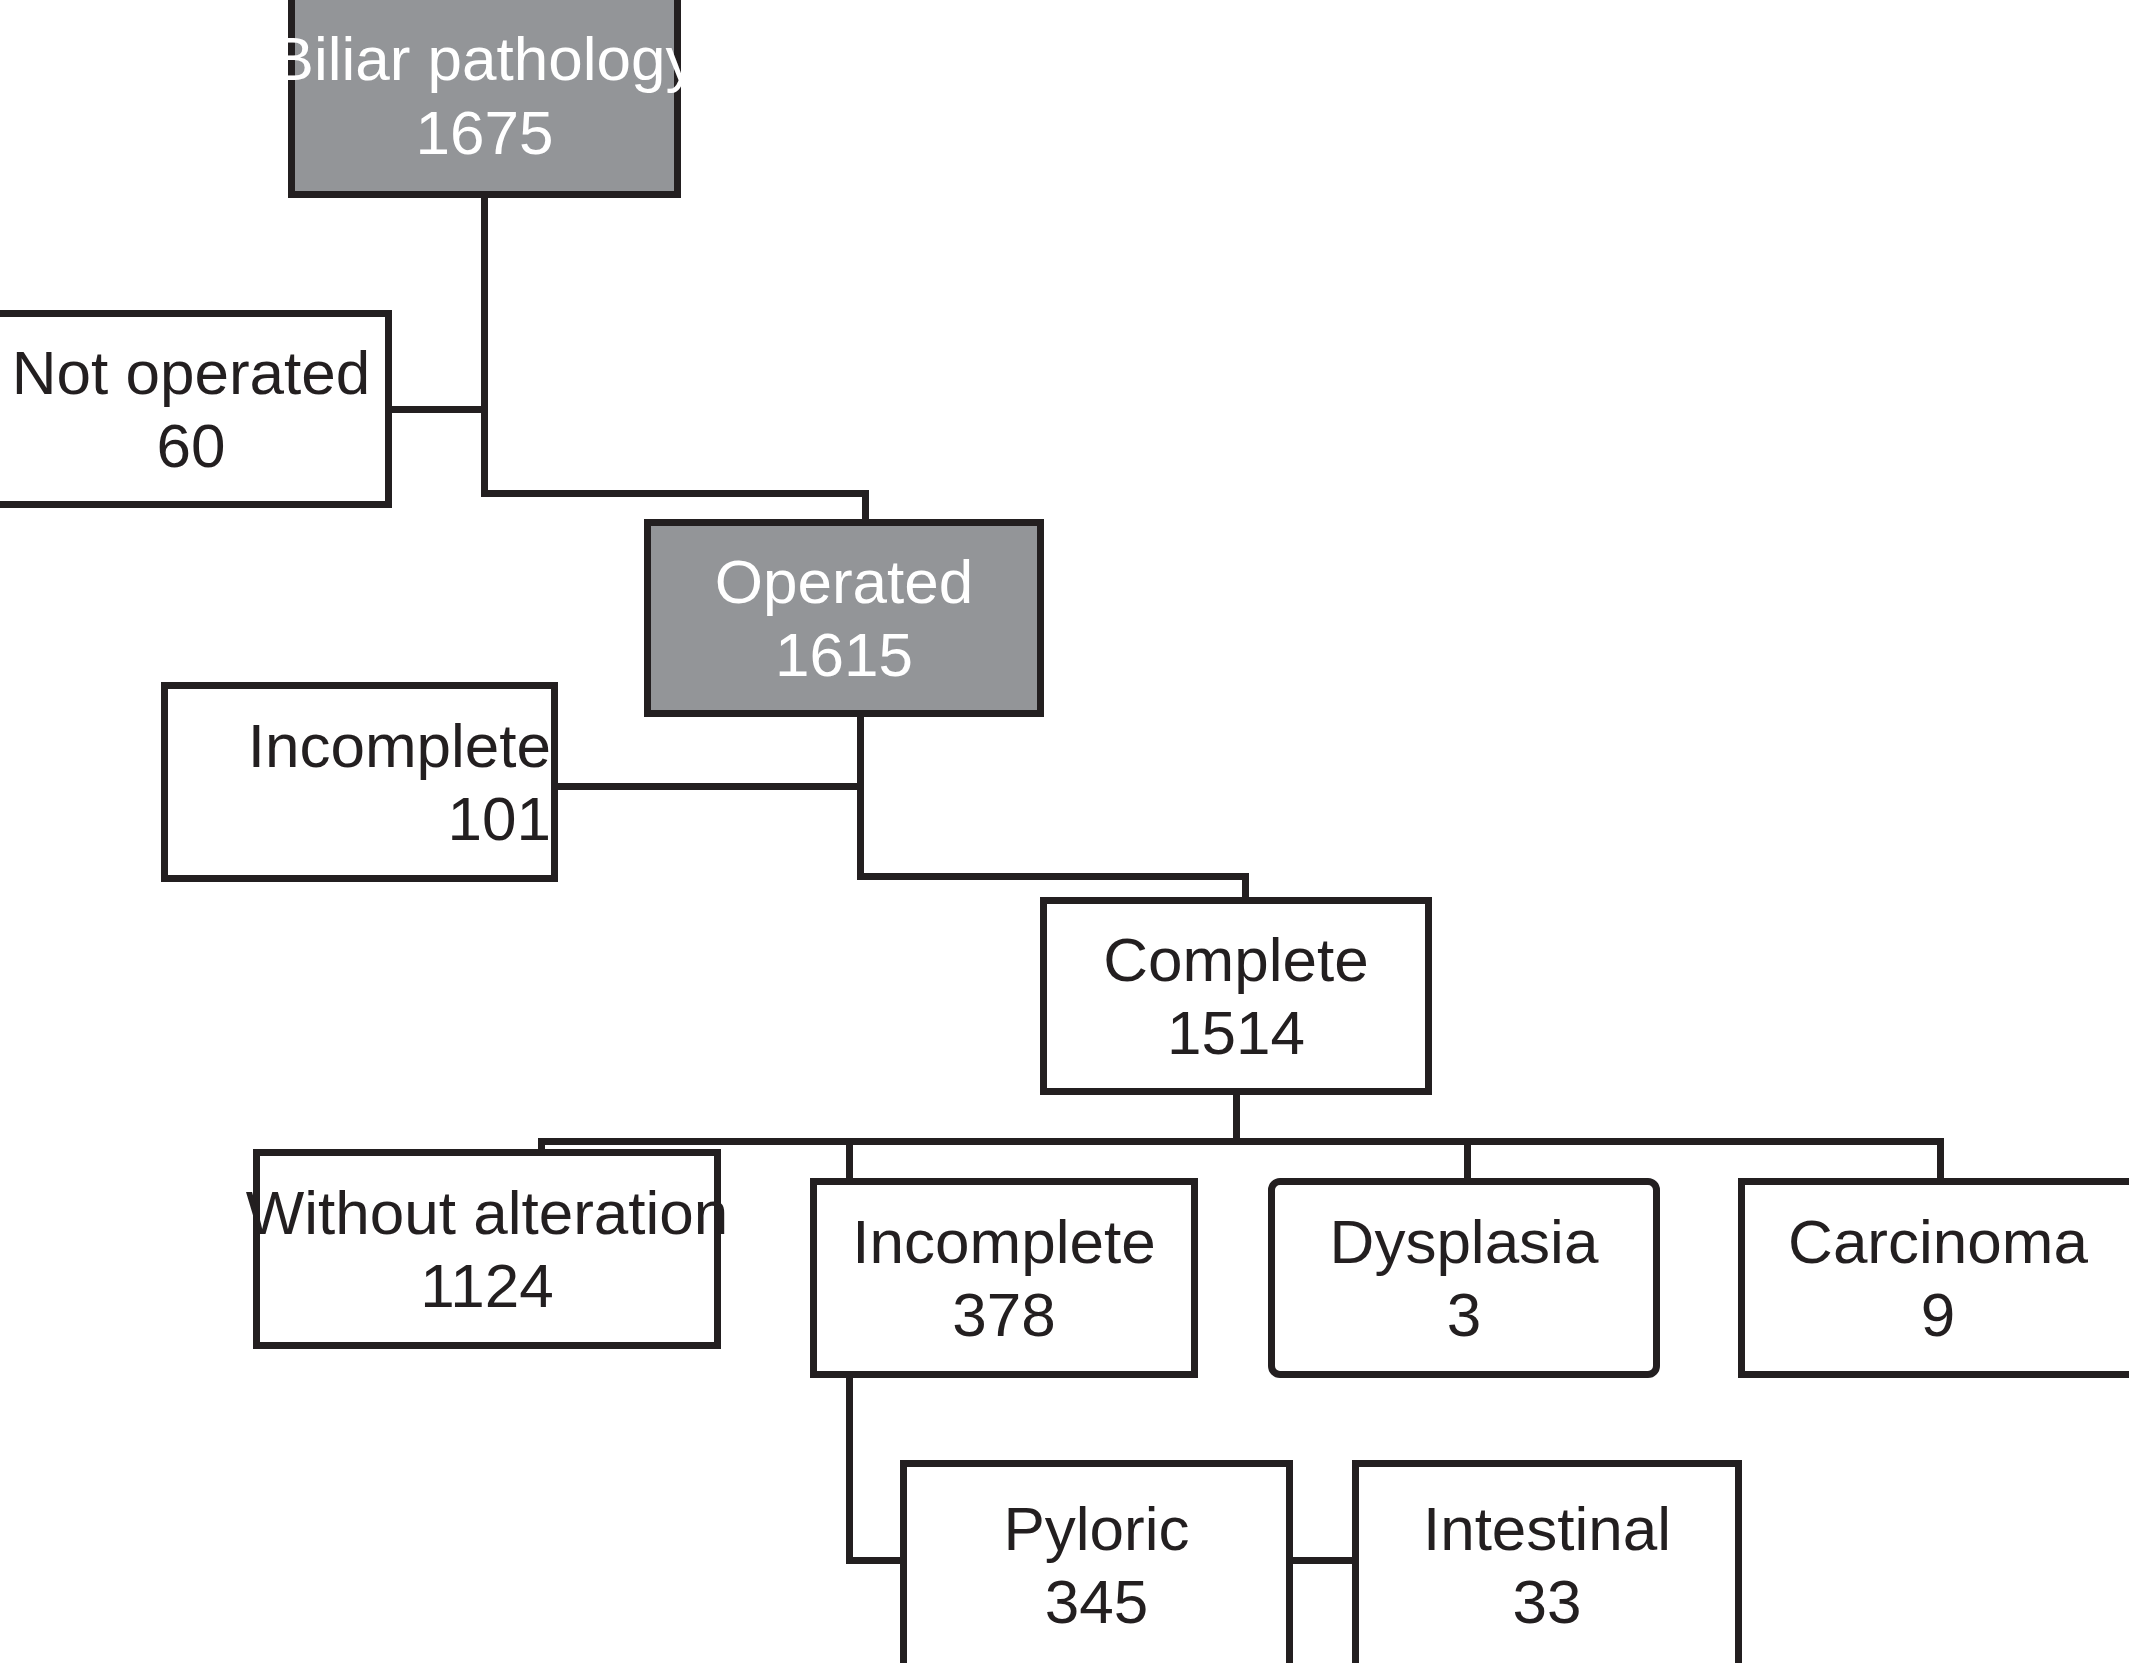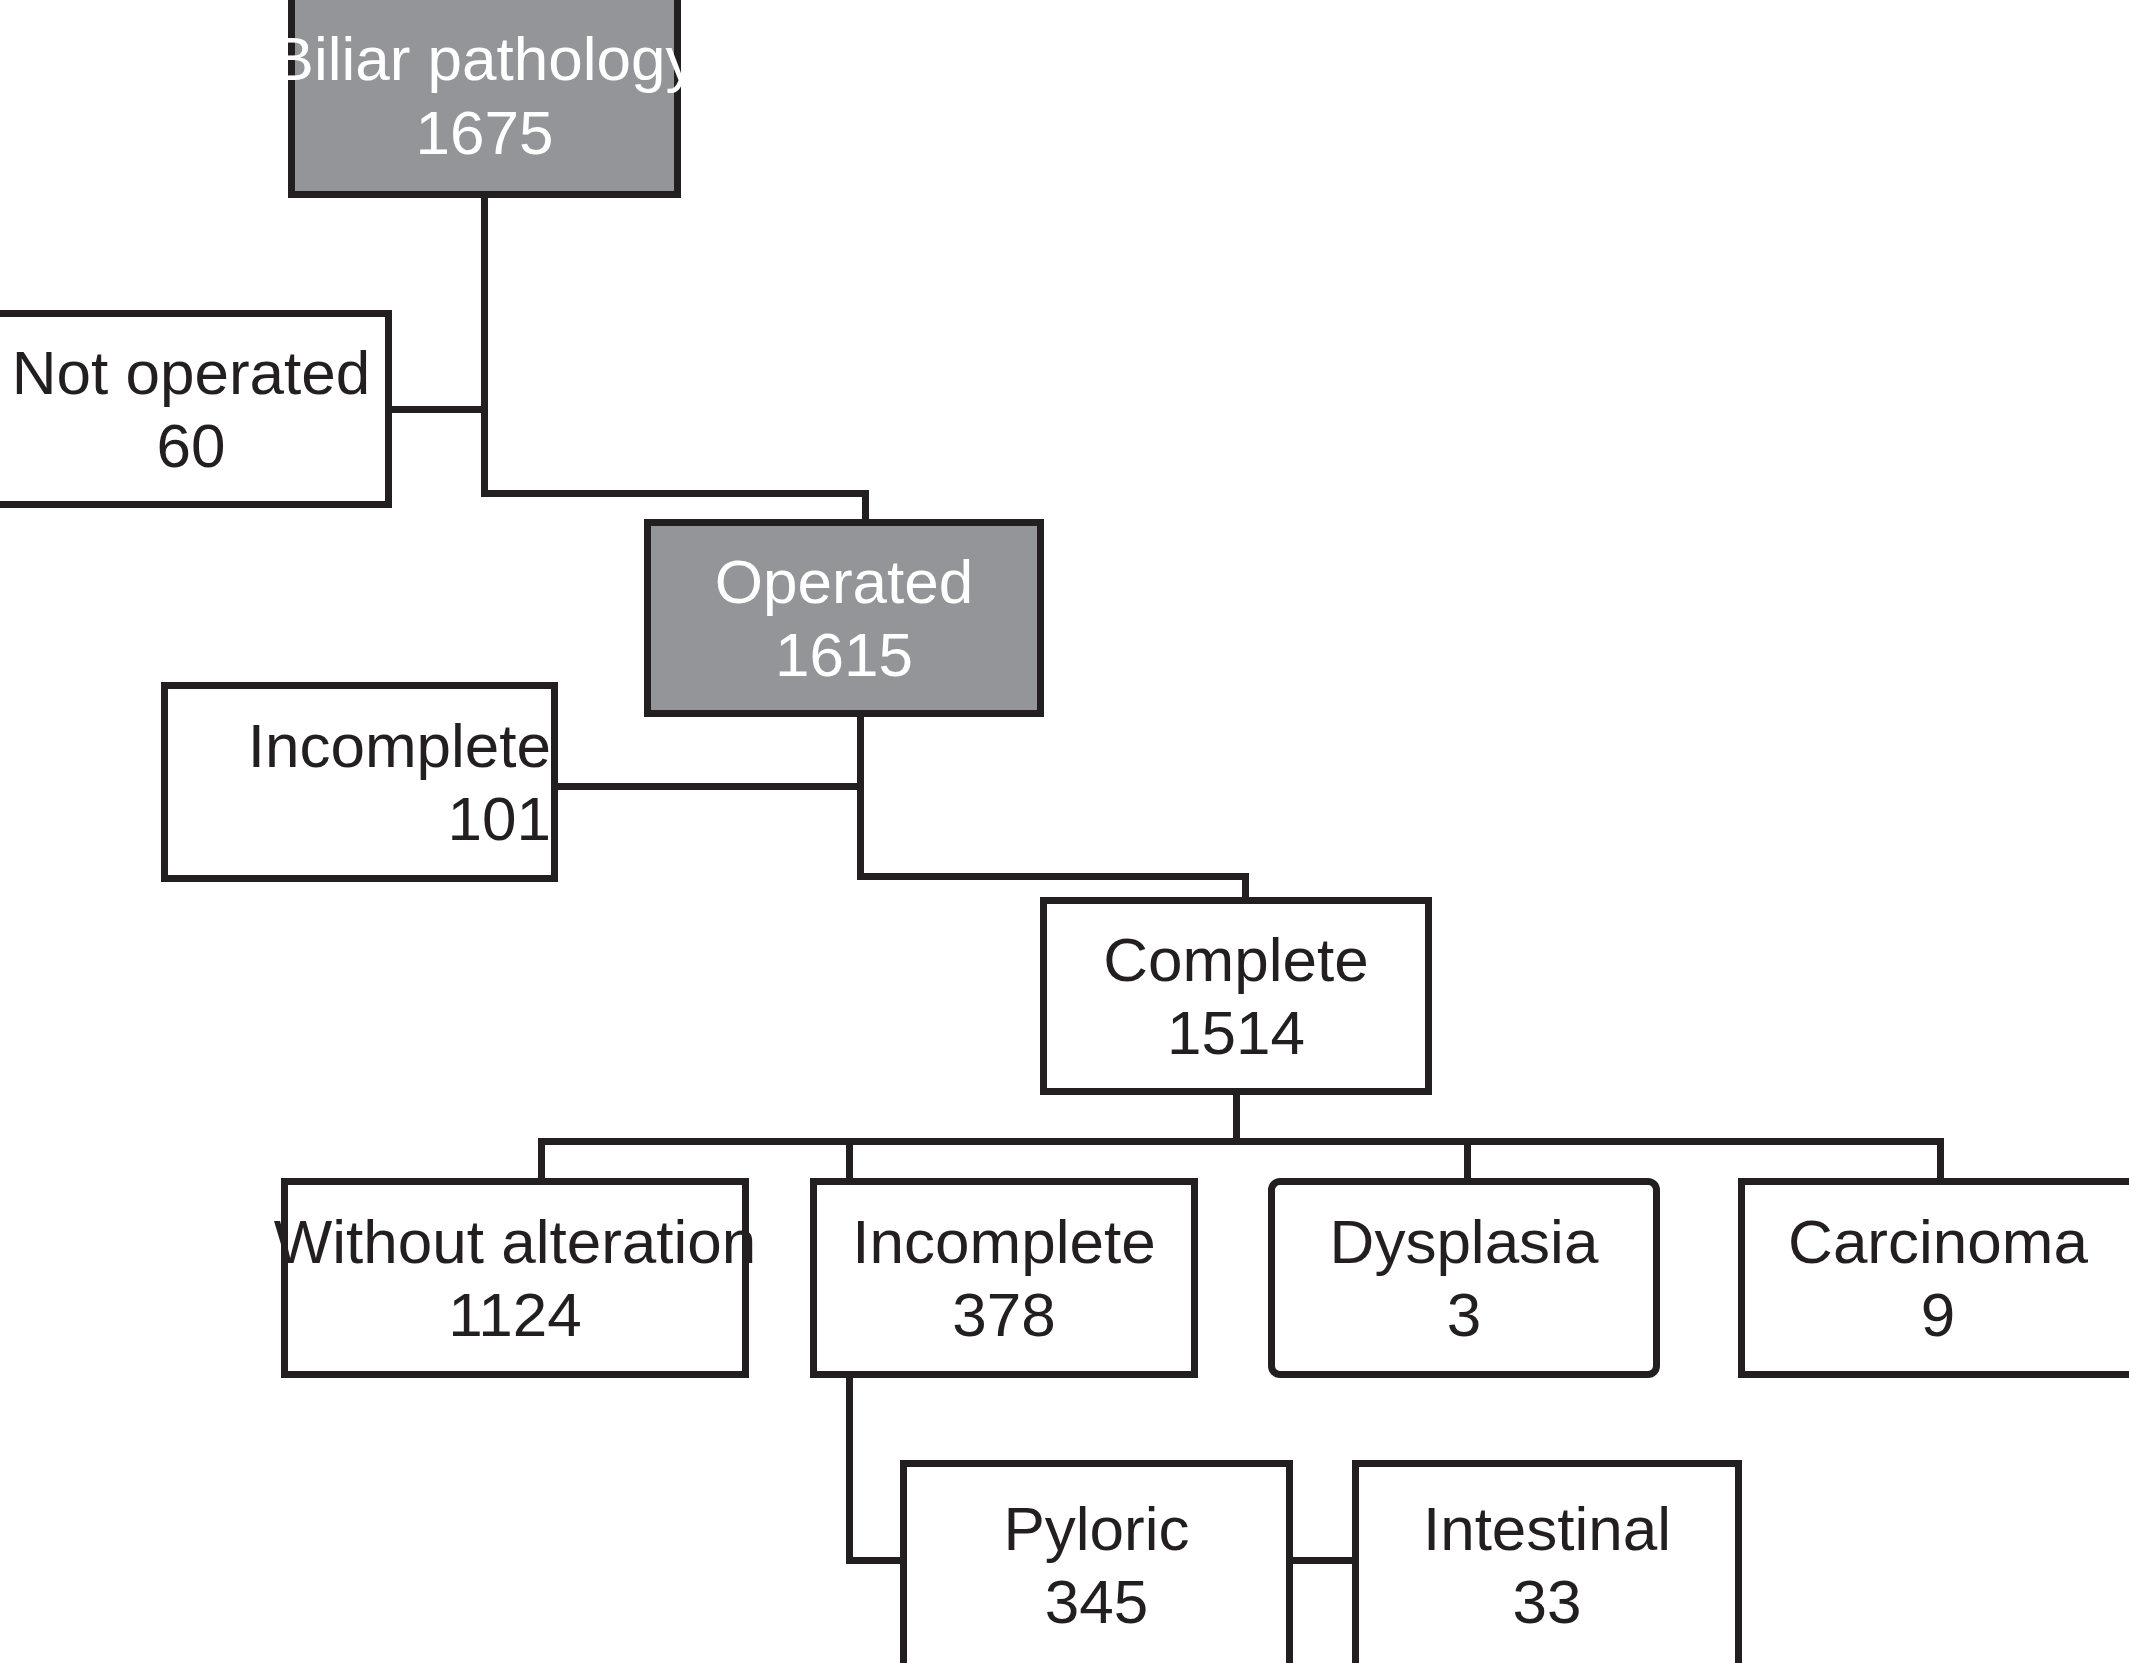--- a/index.html
+++ b/index.html
@@ -97,21 +97,21 @@
   <div class="node" style="left:161px; top:682px; width:397px; height:200px;align-items:flex-end;">
     <span class="node-label">Incomplete</span>
     <span class="node-value">101</span>
   </div>
 
   <div class="node" style="left:1040px; top:897px; width:392px; height:198px;">
     <span class="node-label">Complete</span>
     <span class="node-value">1514</span>
   </div>
 
-  <div class="node" style="left:253px; top:1178px; width:468px; height:200px;margin-left:28px;">
+  <div class="node" style="left:253px; top:1149px; width:468px; height:200px;">
     <span class="node-label">Without alteration</span>
     <span class="node-value">1124</span>
   </div>
 
   <div class="node" style="left:810px; top:1178px; width:388px; height:200px;">
     <span class="node-label">Incomplete</span>
     <span class="node-value">378</span>
   </div>
 
   <div class="node" style="left:1268px; top:1178px; width:392px; height:200px;border-radius:12px;">

